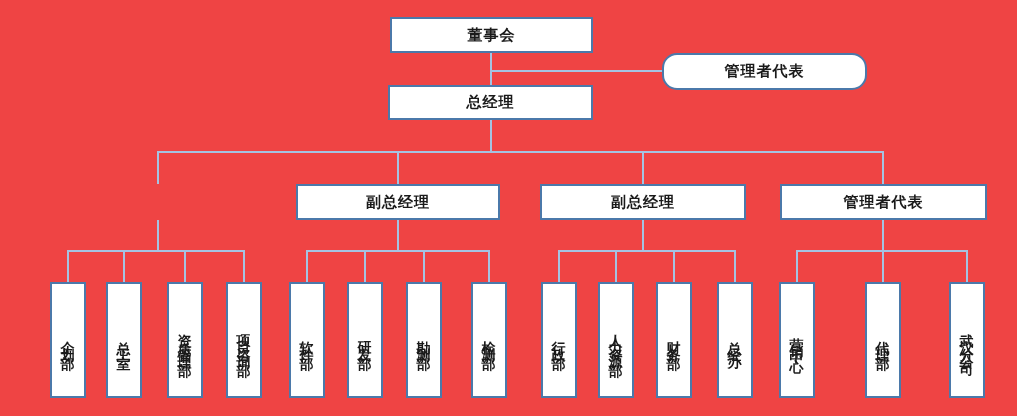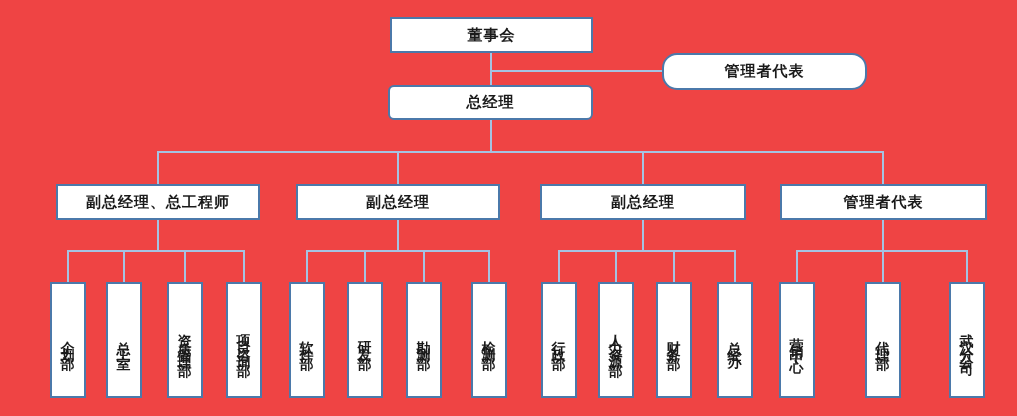--- a/index.html
+++ b/index.html
@@ -89,27 +89,24 @@
   <div class="ln v" style="left:796px; top:250px; height:32px;"></div>
   <div class="ln v" style="left:882px; top:250px; height:32px;"></div>
   <div class="ln v" style="left:966px; top:250px; height:32px;"></div>
 
   <div class="box hbox" style="left:390px; top:17px; width:203px;">
     <span>董事会</span>
   </div>
   <div class="box hbox" style="left:662px; top:53px; width:205px; height:37px;border-radius:15px;">
     <span>管理者代表</span>
   </div>
-  <div class="box hbox" style="left:388px; top:85px; width:205px; height:35px;border-radius:6px;">
+  <div class="box hbox" style="left:388px; top:85px; width:205px; height:35px;">
     <span>总经理</span>
   </div>
 
-  <div class="box hbox" style="left:56px;  top:184px; width:204px;">
-    <span>副总经理、总工程师</span>
-  </div>
   <div class="box hbox" style="left:296px; top:184px; width:204px;">
     <span>副总经理</span>
   </div>
   <div class="box hbox" style="left:540px; top:184px; width:206px;">
     <span>副总经理</span>
   </div>
   <div class="box hbox" style="left:780px; top:184px; width:207px;">
     <span>管理者代表</span>
   </div>
 

